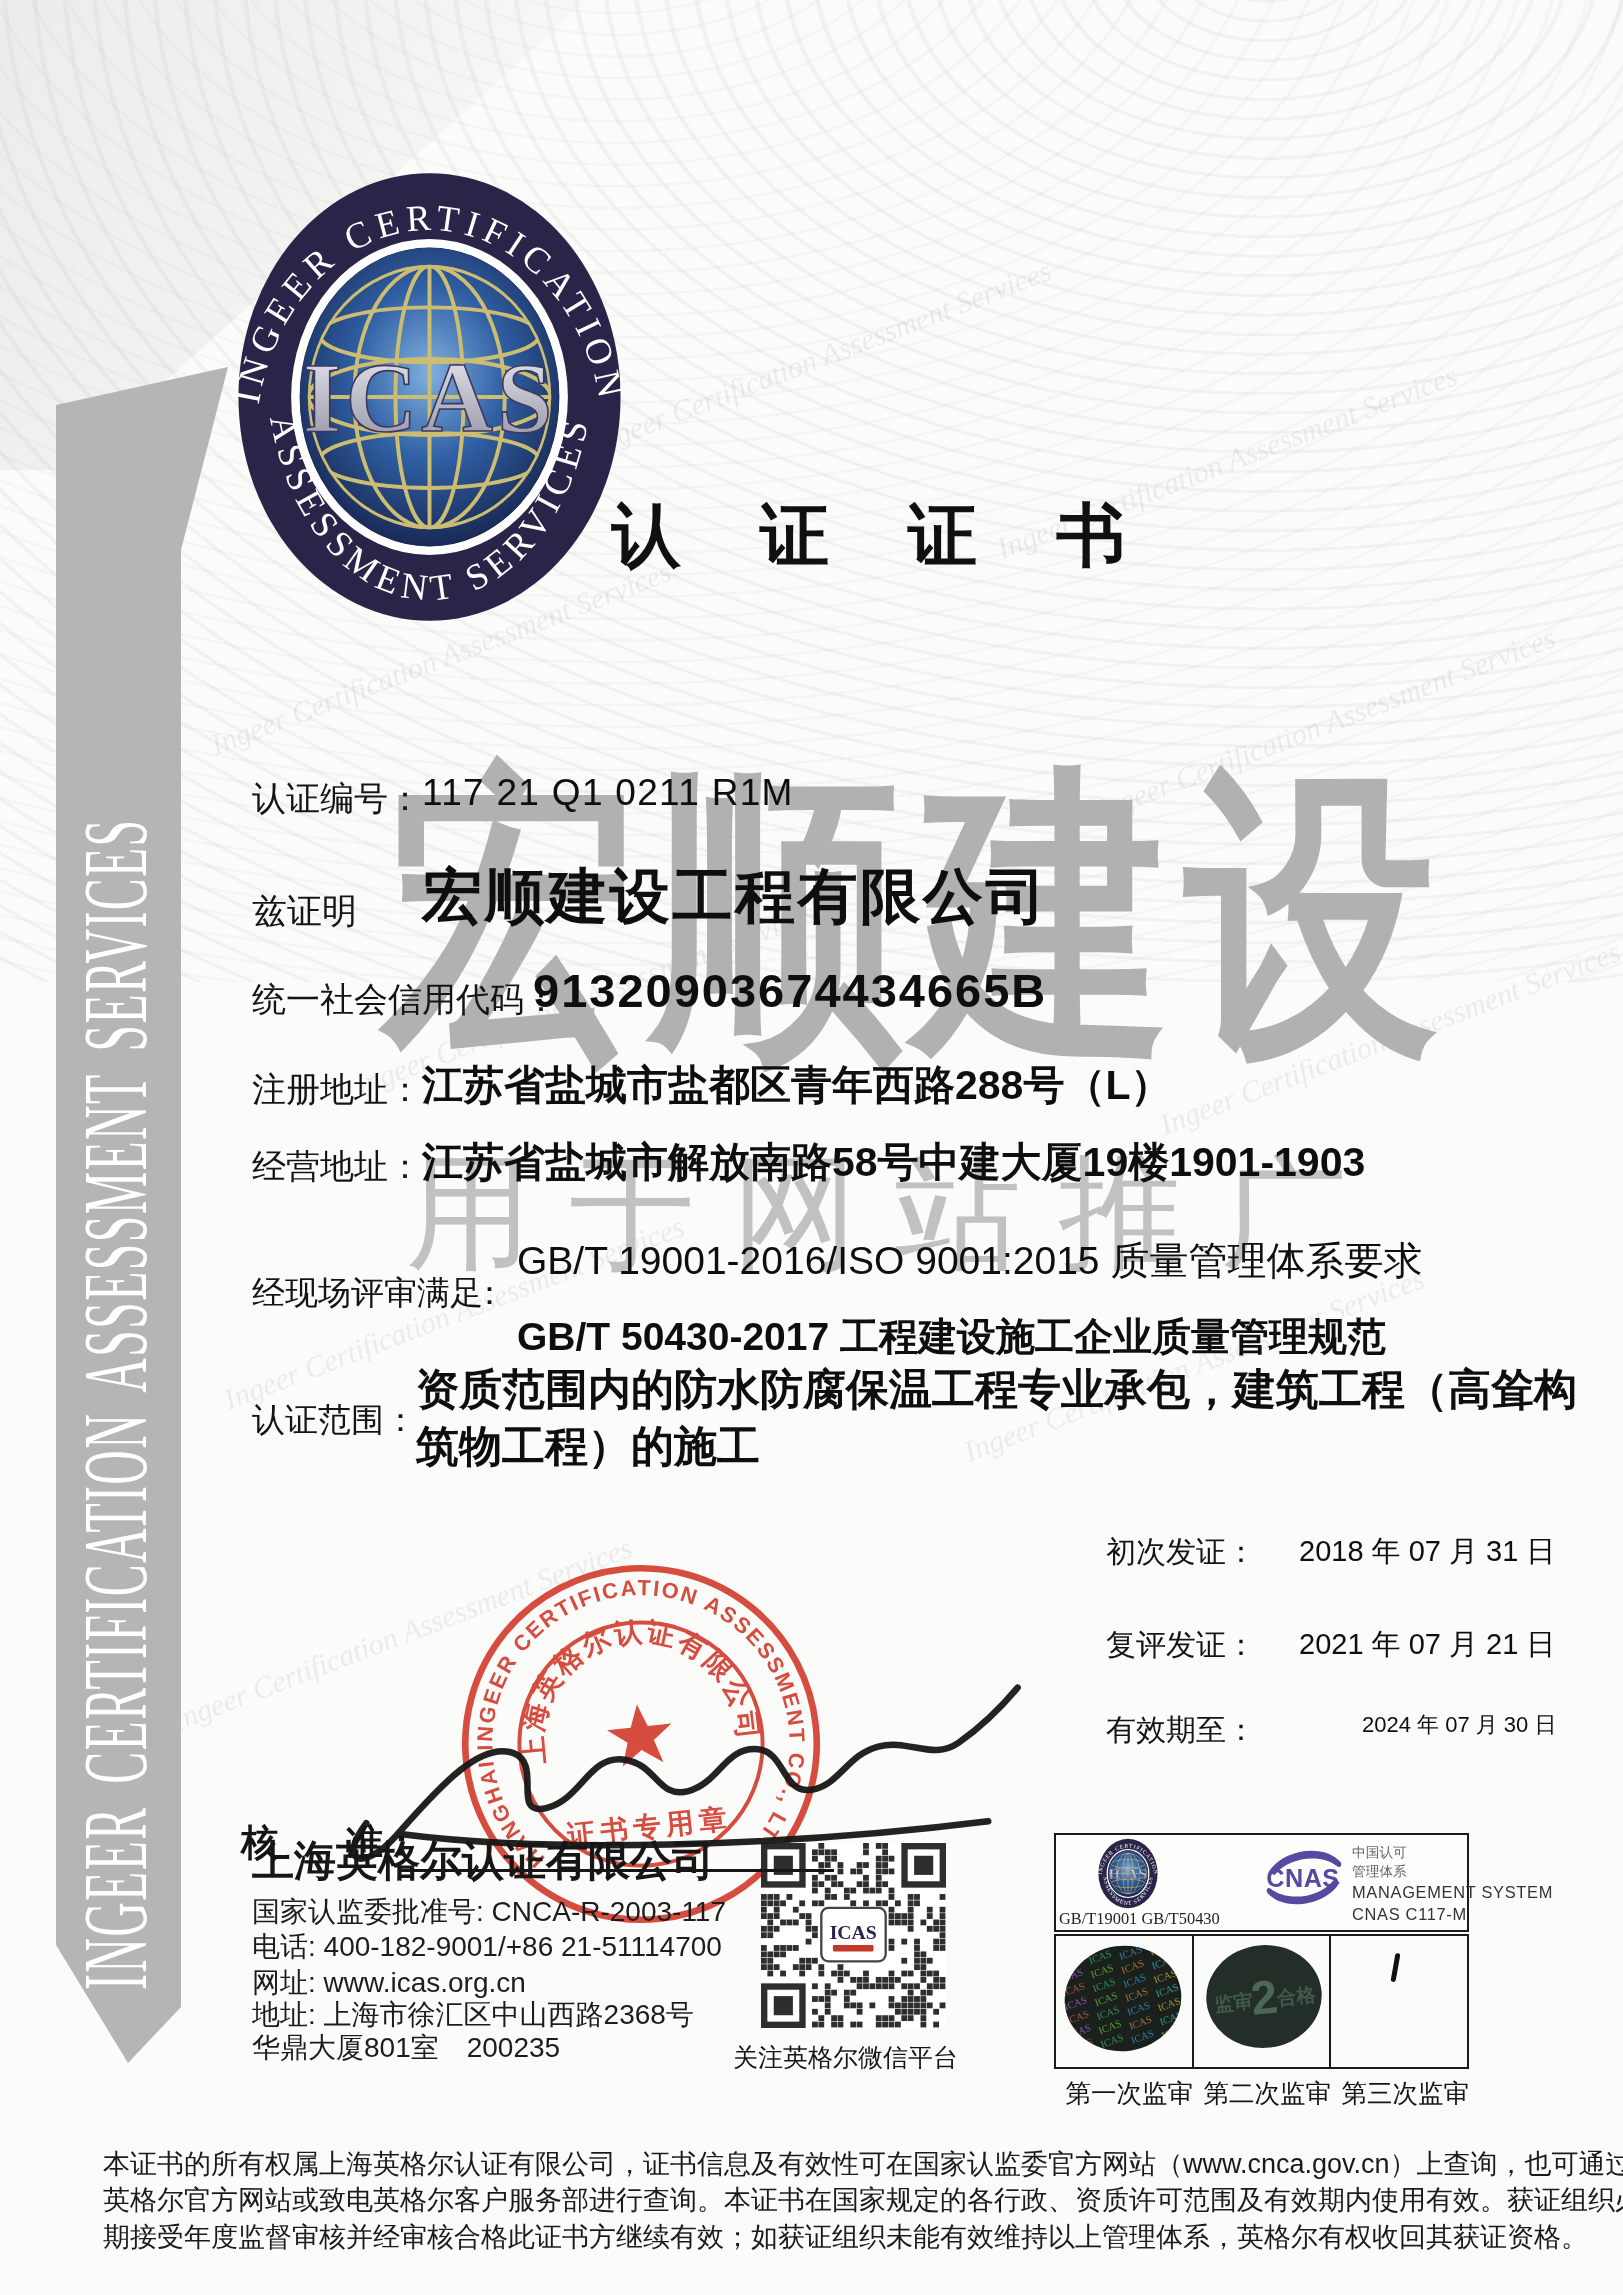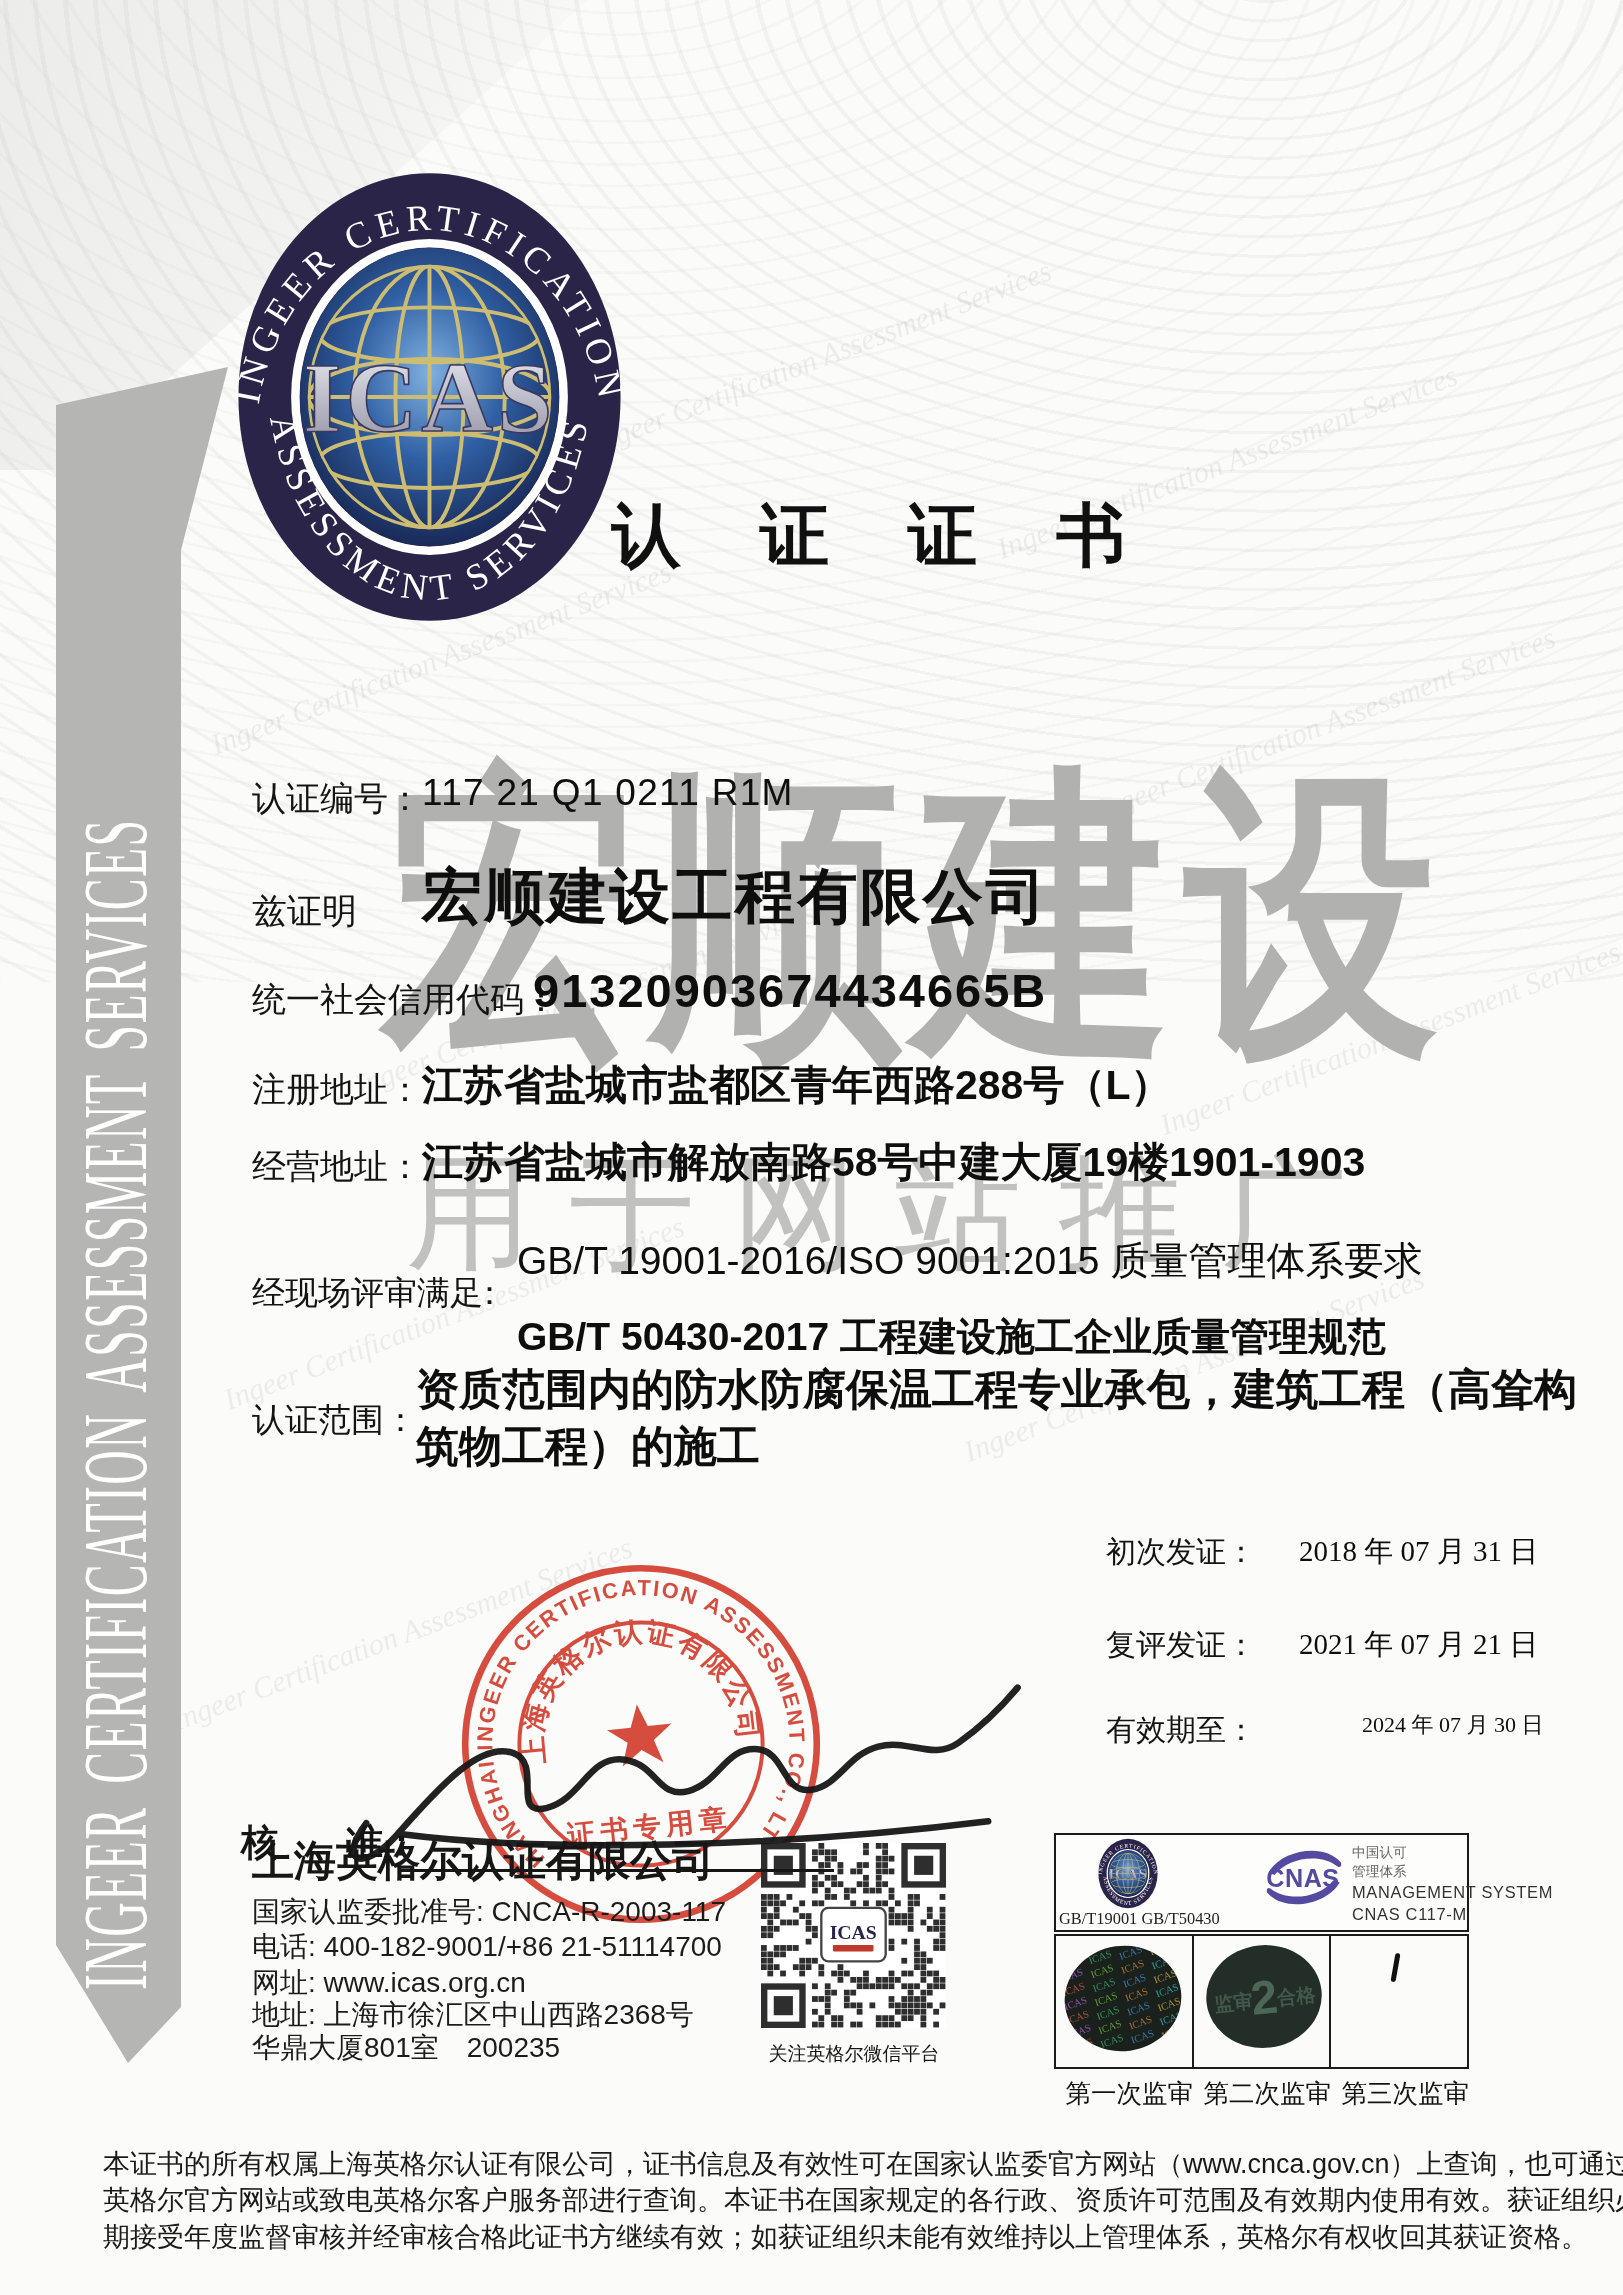--- a/index.html
+++ b/index.html
@@ -48,34 +48,34 @@
 
   
   .title-wrap{left:229px;top:490px;width:1309px;text-align:center;z-index:3}
   .title1{font-size:80px;font-weight:bold;letter-spacing:7.9px;color:#101010}
   .title2{font-size:69px;font-weight:bold;letter-spacing:30px;color:#101010}
 
   
   .lbl{z-index:3;font-size:34px;color:#141414;white-space:nowrap}
   .val{z-index:3;color:#0e0e0e;white-space:nowrap}
   .bold{font-weight:bold}
-  .serif{font-family:Liberation Serif, serif}
+  .serif{font-family:Liberation Sans, sans-serif}
 
   
   .underline{left:401px;top:1869px;width:433px;height:2.6px;background:#161616;z-index:4}
   .seal-svg{left:456px;top:1559px;z-index:3;opacity:.9}
   .sig-svg{left:327px;top:1656px;z-index:5}
 
   
   .issuer-name{left:252px;top:1833px;font-size:42px;font-weight:bold;z-index:3;white-space:nowrap}
   .issuer-line{left:252px;font-size:28px;color:#1c1c1c;z-index:3;white-space:nowrap}
 
   
   .qr-svg{left:761px;top:1843px;z-index:3}
-  .qr-caption{left:733px;top:2041px;width:242px;text-align:center;font-size:19px;z-index:3;white-space:nowrap}
+  .qr-caption{left:733px;top:2041px;width:242px;font-size:25px;z-index:3;white-space:nowrap}
 
   
   .accbox{left:1054px;top:1833px;width:415px;height:99px;border:2.6px solid #1b1b1b;z-index:3;background:rgba(253,253,252,.65)}
   .acc-caption{left:1059px;top:1909px;width:139px;text-align:center;z-index:4;
     font-family:"Liberation Serif","DejaVu Serif",serif;font-size:16.4px;color:#222;white-space:nowrap}
   .cnas-text{left:1352px;top:1846px;z-index:4;line-height:1}
   .cnas-text .s{font-size:13.7px;color:#666;margin-bottom:5.2px}
   .cnas-text .b{font-size:16.4px;color:#333;margin-bottom:5.9px;letter-spacing:0.7px}
   .cells{left:1054px;top:1934px;width:415px;height:135px;border:2.6px solid #1b1b1b;z-index:3;display:flex}
   .cells .cell{flex:1;border-right:2.6px solid #1b1b1b}

